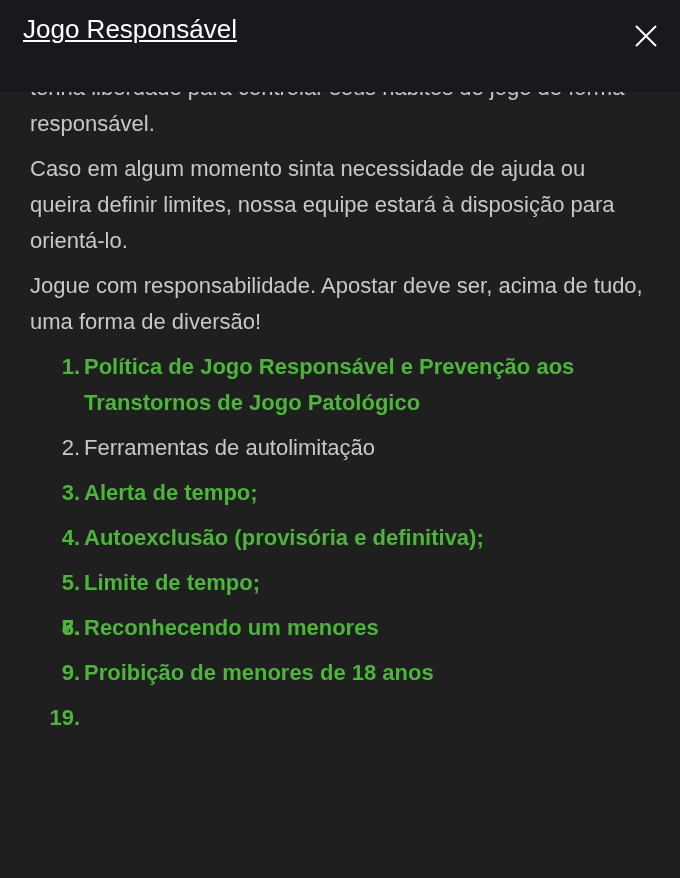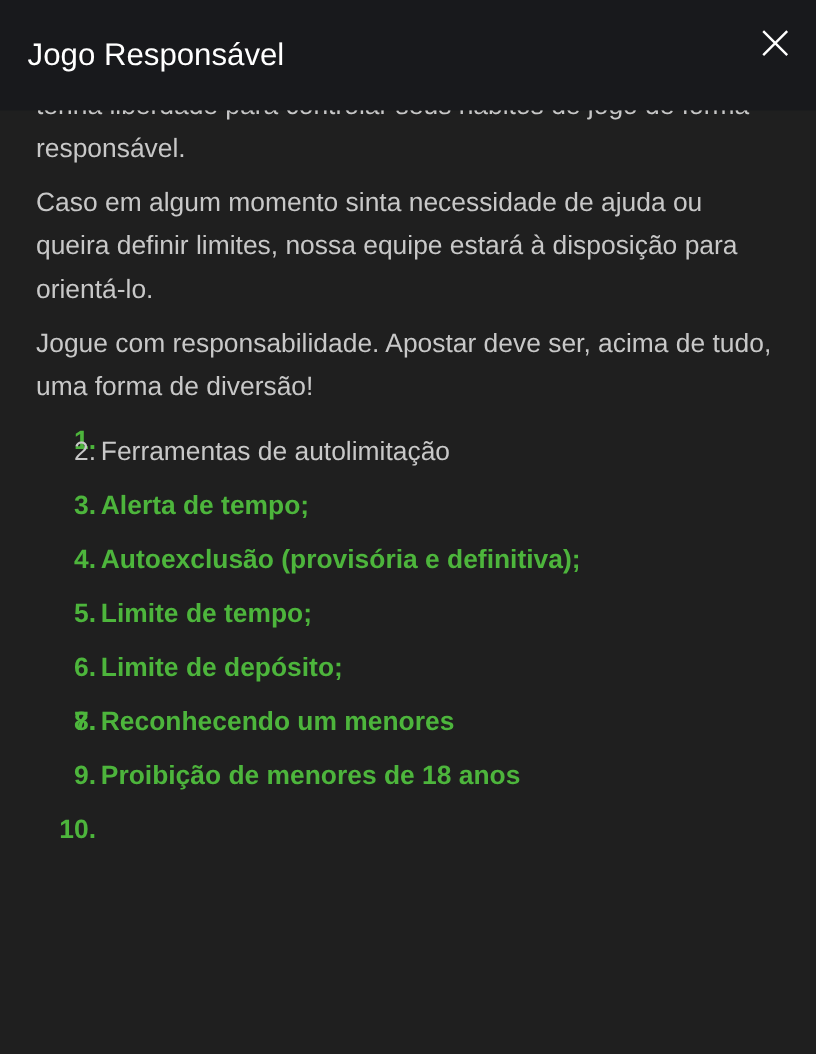--- a/index.html
+++ b/index.html
@@ -8,21 +8,21 @@
   .para { color:#c8c8c8; font-size:22px; line-height:36px; margin:0; }
   .p0 { position:absolute; left:30px; top:70px; width:620px; }
   .p1 { position:absolute; left:30px; top:151px; width:620px; }
   .p2 { position:absolute; left:30px; top:268px; width:620px; }
   ol { position:absolute; left:0; top:349px; margin:0; padding:0; list-style:none; width:680px; }
   li { position:relative; font-size:22px; line-height:36px; margin-bottom:9px; padding-left:84px; padding-right:30px; }
   li .num { position:absolute; right:calc(100% - 80px); top:0; white-space:nowrap; }
   li.link { color:#4db53c; font-weight:bold; cursor:pointer; }
   li.plain { color:#c8c8c8; font-weight:normal; }
   .header { position:absolute; left:0; top:0; width:680px; height:92px; background:#18191c; z-index:2; }
-  .title { position:absolute; left:23px; top:28px; color:#ffffff; font-size:26px; line-height:34px; margin:0; font-weight:normal; }
+  .title { position:absolute; left:23px; top:12px; color:#ffffff; font-size:26px; line-height:34px; margin:0; font-weight:normal;text-decoration:underline; }
   .close { position:absolute; left:630px; top:20px; width:32px; height:32px; cursor:pointer; }
 </style>
 </head>
 <body>
 
 <div class="header">
   <h1 class="title">Jogo Responsável</h1>
   <div class="close">
     <svg width="32" height="32" viewBox="0 0 32 32">
       <path d="M6 6 L26 26 M26 6 L6 26" stroke="#ffffff" stroke-width="2" fill="none"></path>
@@ -31,49 +31,49 @@
 </div>
 
 <div>
   <p class="para p0">tenha liberdade para controlar seus hábitos de jogo de forma responsável.</p>
   <p class="para p1">Caso em algum momento sinta necessidade de ajuda ou queira definir limites, nossa equipe estará à disposição para orientá-lo.</p>
   <p class="para p2">Jogue com responsabilidade. Apostar deve ser, acima de tudo, uma forma de diversão!</p>
 
   <ol>
     <li class="link">
       <span class="num">1.</span>
+      <span>Política de Jogo Responsável e Prevenção aos Transtornos de Jogo Patológico</span>
     </li>
     <li class="plain">
       <span class="num">2.</span>
       <span>Ferramentas de autolimitação</span>
     </li>
     <li class="link">
       <span class="num">3.</span>
       <span>Alerta de tempo;</span>
     </li>
     <li class="link">
       <span class="num">4.</span>
       <span>Autoexclusão (provisória e definitiva);</span>
     </li>
     <li class="link">
       <span class="num">5.</span>
       <span>Limite de tempo;</span>
     </li>
     <li class="link">
       <span class="num">6.</span>
-      <span>Limite de depósito;</span>
     </li>
     <li class="link">
       <span class="num">7.</span>
     </li>
     <li class="link">
       <span class="num">8.</span>
       <span>Reconhecendo um menores</span>
     </li>
     <li class="link">
       <span class="num">9.</span>
       <span>Proibição de menores de 18 anos</span>
     </li>
     <li class="link">
-      <span class="num">10.</span>
+      <span class="num">19.</span>
     </li>
   </ol>
 </div>
 
 </body></html>

